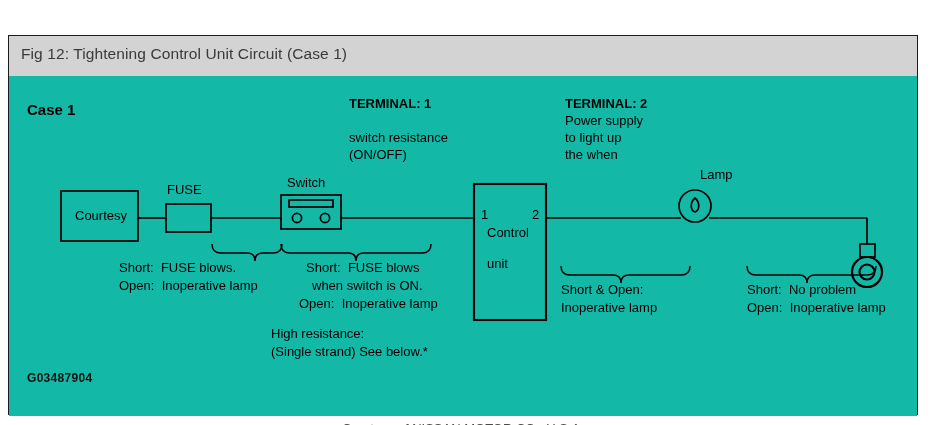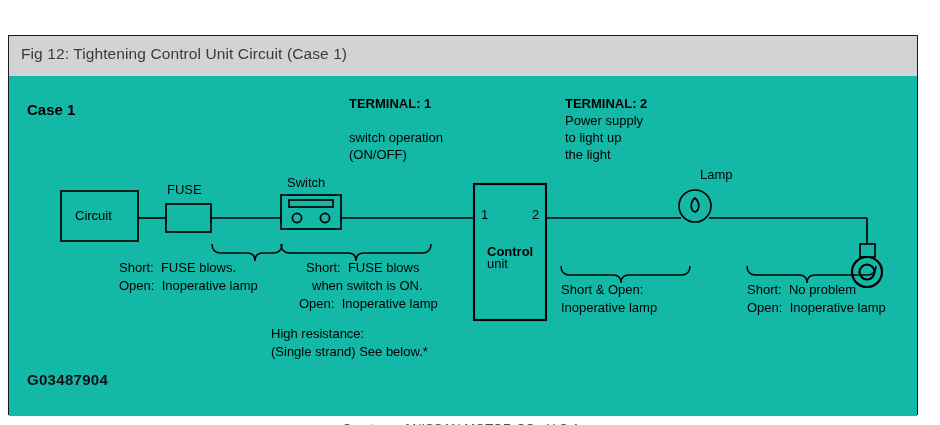--- a/index.html
+++ b/index.html
@@ -74,21 +74,21 @@
     font-size: 13px;
   }
   .dtext.bold { font-weight: bold; }
   .dtext.big { font-size: 15px; }
 
   
   #figcode {
     position: absolute;
     left: 18px;
     top: 295px;
-    font-size: 15px;
+    font-size: 12px;
     font-weight: bold;
     color: #111;
     letter-spacing: 0.3px;
   }
 
   
   #courtesy {
     position: absolute;
     left: 0;
     top: 345px;
@@ -159,39 +159,39 @@
           <path d="M 272 168 q 0 9 9 9 L 339 177 q 8 0 8 8 q 0 -8 8 -8 L 413 177 q 9 0 9 -9" stroke-width="1.5"></path>
 
           <path d="M 552 190 q 0 9 9 9 L 604 199 q 8 0 8 8 q 0 -8 8 -8 L 672 199 q 9 0 9 -9" stroke-width="1.5"></path>
 
           <path d="M 738 190 q 0 9 9 9 L 790 199 q 8 0 8 8 q 0 -8 8 -8 L 858 199 q 9 0 9 -9" stroke-width="1.5"></path>
         </g>
       </svg>
 
       <div class="dtext bold big" style="left:18px; top:25px;">Case 1</div>
 
-      <div class="dtext" style="left:66px; top:131px;">Circuit</div>
+      <div class="dtext" style="left:66px; top:131px;">Courtesy</div>
 
       <div class="dtext" style="left:158px; top:105px;">FUSE</div>
 
       <div class="dtext" style="left:278px; top:98px;">Switch</div>
 
       <div class="dtext bold" style="left:340px; top:19px;">TERMINAL: 1</div>
-      <div class="dtext" style="left:340px; top:53px;">switch operation</div>
+      <div class="dtext" style="left:340px; top:53px;">switch resistance</div>
       <div class="dtext" style="left:340px; top:70px;">(ON/OFF)</div>
 
       <div class="dtext" style="left:472px; top:130px;">1</div>
       <div class="dtext" style="left:523px; top:130px;">2</div>
-      <div class="dtext" style="left:478px; top:167px;font-weight:bold;">Control</div>
+      <div class="dtext" style="left:478px; top:148px;">Control</div>
       <div class="dtext" style="left:478px; top:179px;">unit</div>
 
       <div class="dtext bold" style="left:556px; top:19px;">TERMINAL: 2</div>
       <div class="dtext" style="left:556px; top:36px;">Power supply</div>
       <div class="dtext" style="left:556px; top:53px;">to light up</div>
-      <div class="dtext" style="left:556px; top:70px;">the light</div>
+      <div class="dtext" style="left:556px; top:70px;">the when</div>
 
       <div class="dtext" style="left:663px; top:90px;margin-left:28px;">Lamp</div>
 
       <div class="dtext" style="left:110px; top:183px;">Short:  FUSE blows.</div>
       <div class="dtext" style="left:110px; top:201px;">Open:  Inoperative lamp</div>
 
       <div class="dtext" style="left:297px; top:183px;">Short:  FUSE blows</div>
       <div class="dtext" style="left:303px; top:201px;">when switch is ON.</div>
       <div class="dtext" style="left:290px; top:219px;">Open:  Inoperative lamp</div>
 

